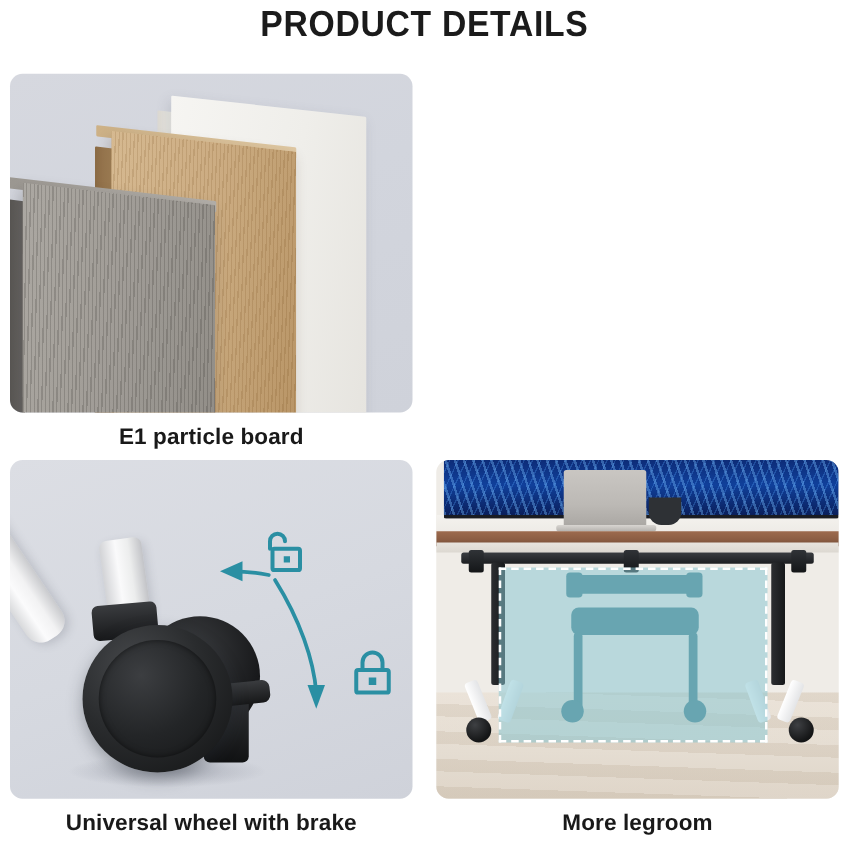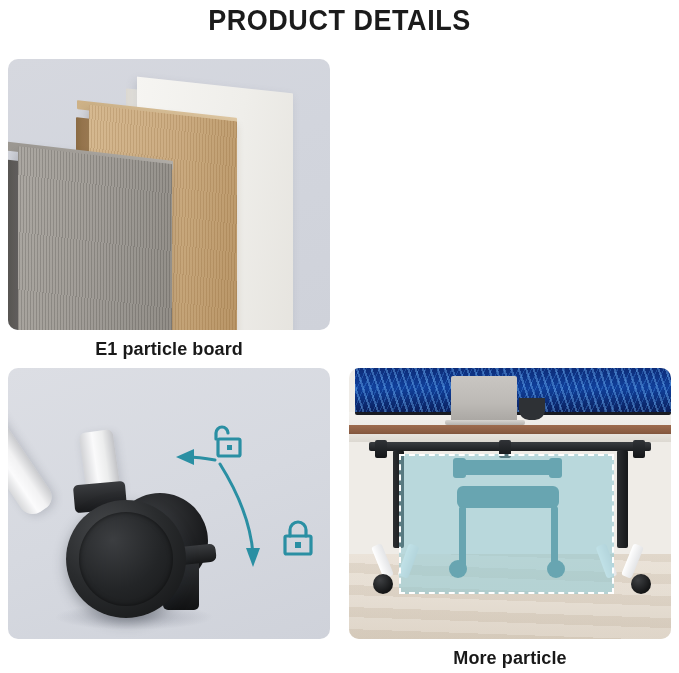--- a/index.html
+++ b/index.html
@@ -388,20 +388,21 @@
         <rect x="14" y="17" width="22" height="17" rx="1.5" fill="none" stroke="#2a8fa3" stroke-width="3.2"></rect>
         <rect x="23" y="23" width="5" height="5" fill="#2a8fa3"></rect>
       </svg>
 
       <svg class="lock-icon" style="left:272px; top:150px;" width="40" height="40" viewBox="0 0 40 40">
         <path d="M 10 18 L 10 12 A 8 8 0 0 1 26 12 L 26 18" fill="none" stroke="#2a8fa3" stroke-width="3.2" stroke-linecap="round"></path>
         <rect x="5" y="18" width="26" height="18" rx="1.5" fill="none" stroke="#2a8fa3" stroke-width="3.2"></rect>
         <rect x="15" y="24" width="6" height="6" fill="#2a8fa3"></rect>
       </svg>
     </div>
+    <div class="caption">Universal wheel with brake</div>
   </div>
 
   <div class="card c4">
     <div class="photo p4">
       <div class="wall4"></div>
       <div class="floor"></div>
       <div class="screen"></div>
       <div class="monitor-arm"></div>
       <div class="laptop"></div>
       <div class="laptop-base"></div>
@@ -430,16 +431,16 @@
         <div class="caster-sm" style="left:-4px; top:30px;"></div>
       </div>
       <div class="desk-foot" style="left:252px;">
         <div class="foot-v" style="left:0;  transform:rotate(-20deg);"></div>
         <div class="foot-v" style="left:26px; transform:rotate(22deg);"></div>
         <div class="caster-sm" style="left:30px; top:30px;"></div>
       </div>
 
       <div class="legroom-zone"></div>
     </div>
-    <div class="caption">More particle</div>
+    <div class="caption">More legroom</div>
   </div>
 
 </div>
 
 </body></html>

